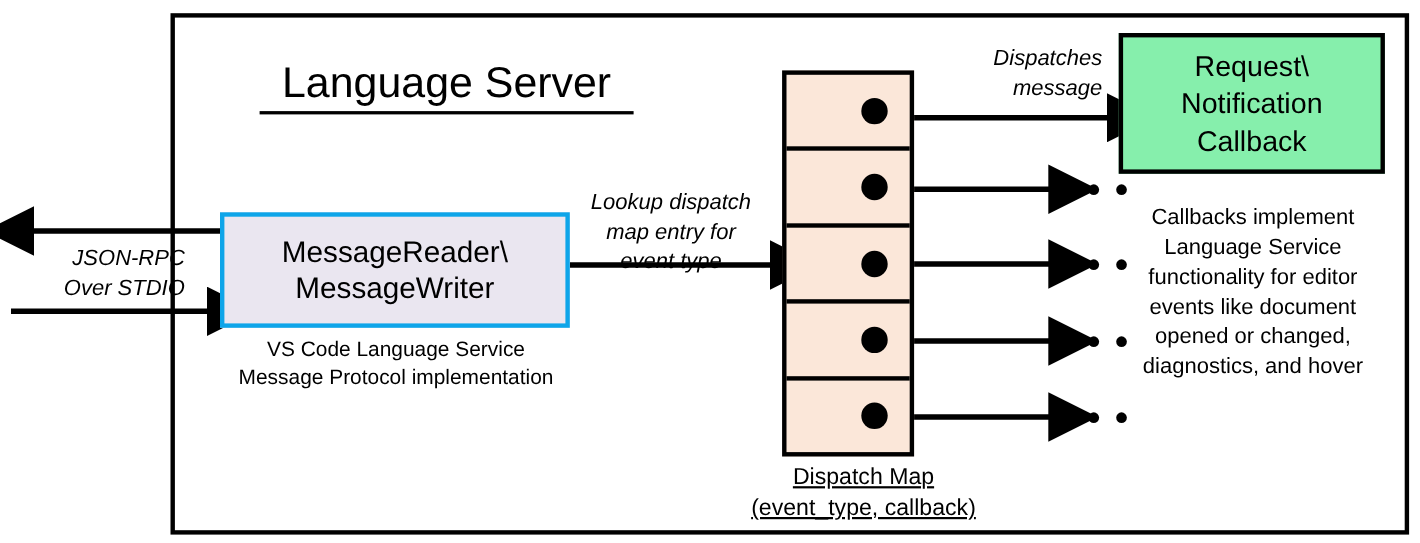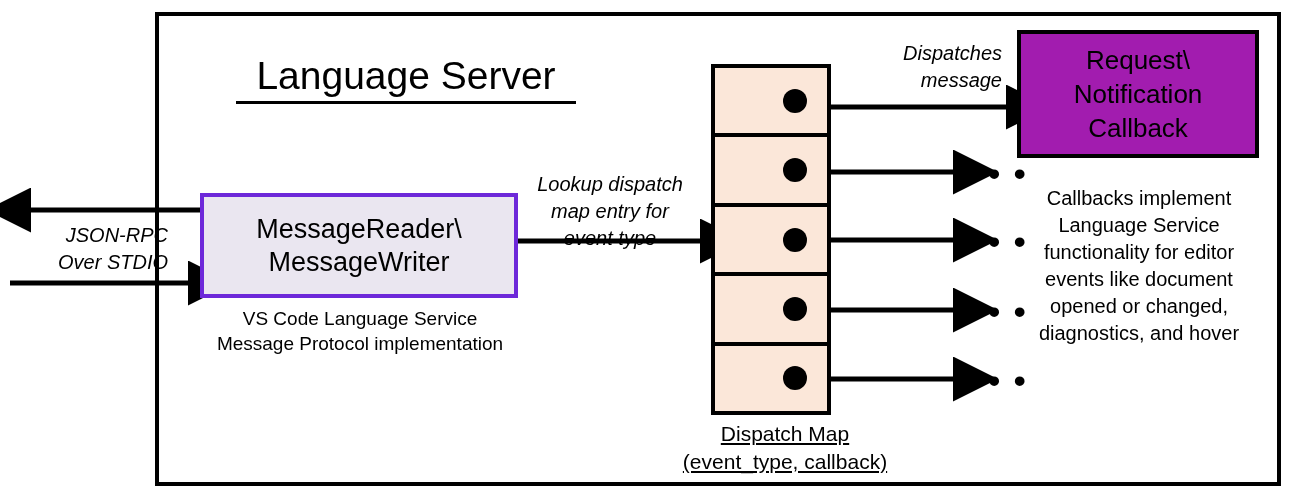--- a/index.html
+++ b/index.html
@@ -47,21 +47,21 @@
     padding-bottom: 1px;
   }
 
   
   #reader-box {
     left: 200px;
     top: 193px;
     width: 318px;
     height: 105px;
     background: #EAE6F0;
-    border: 4px solid #6d28d9;
+    border: 4px solid #0ea5e9;
     box-sizing: border-box;
     display: flex;
     flex-direction: column;
     align-items: center;
     justify-content: center;
     font-size: 27px;
     line-height: 33px;
     text-align: center;
   }
   #reader-caption {
@@ -111,21 +111,21 @@
     line-height: 28px;
     text-decoration: underline;
   }
 
   
   #callback-box {
     left: 1017px;
     top: 30px;
     width: 242px;
     height: 128px;
-    background: #a21caf;
+    background: #86efac;
     border: 4px solid #000;
     box-sizing: border-box;
     display: flex;
     flex-direction: column;
     align-items: center;
     justify-content: center;
     font-size: 26px;
     line-height: 34px;
     text-align: center;
   }

